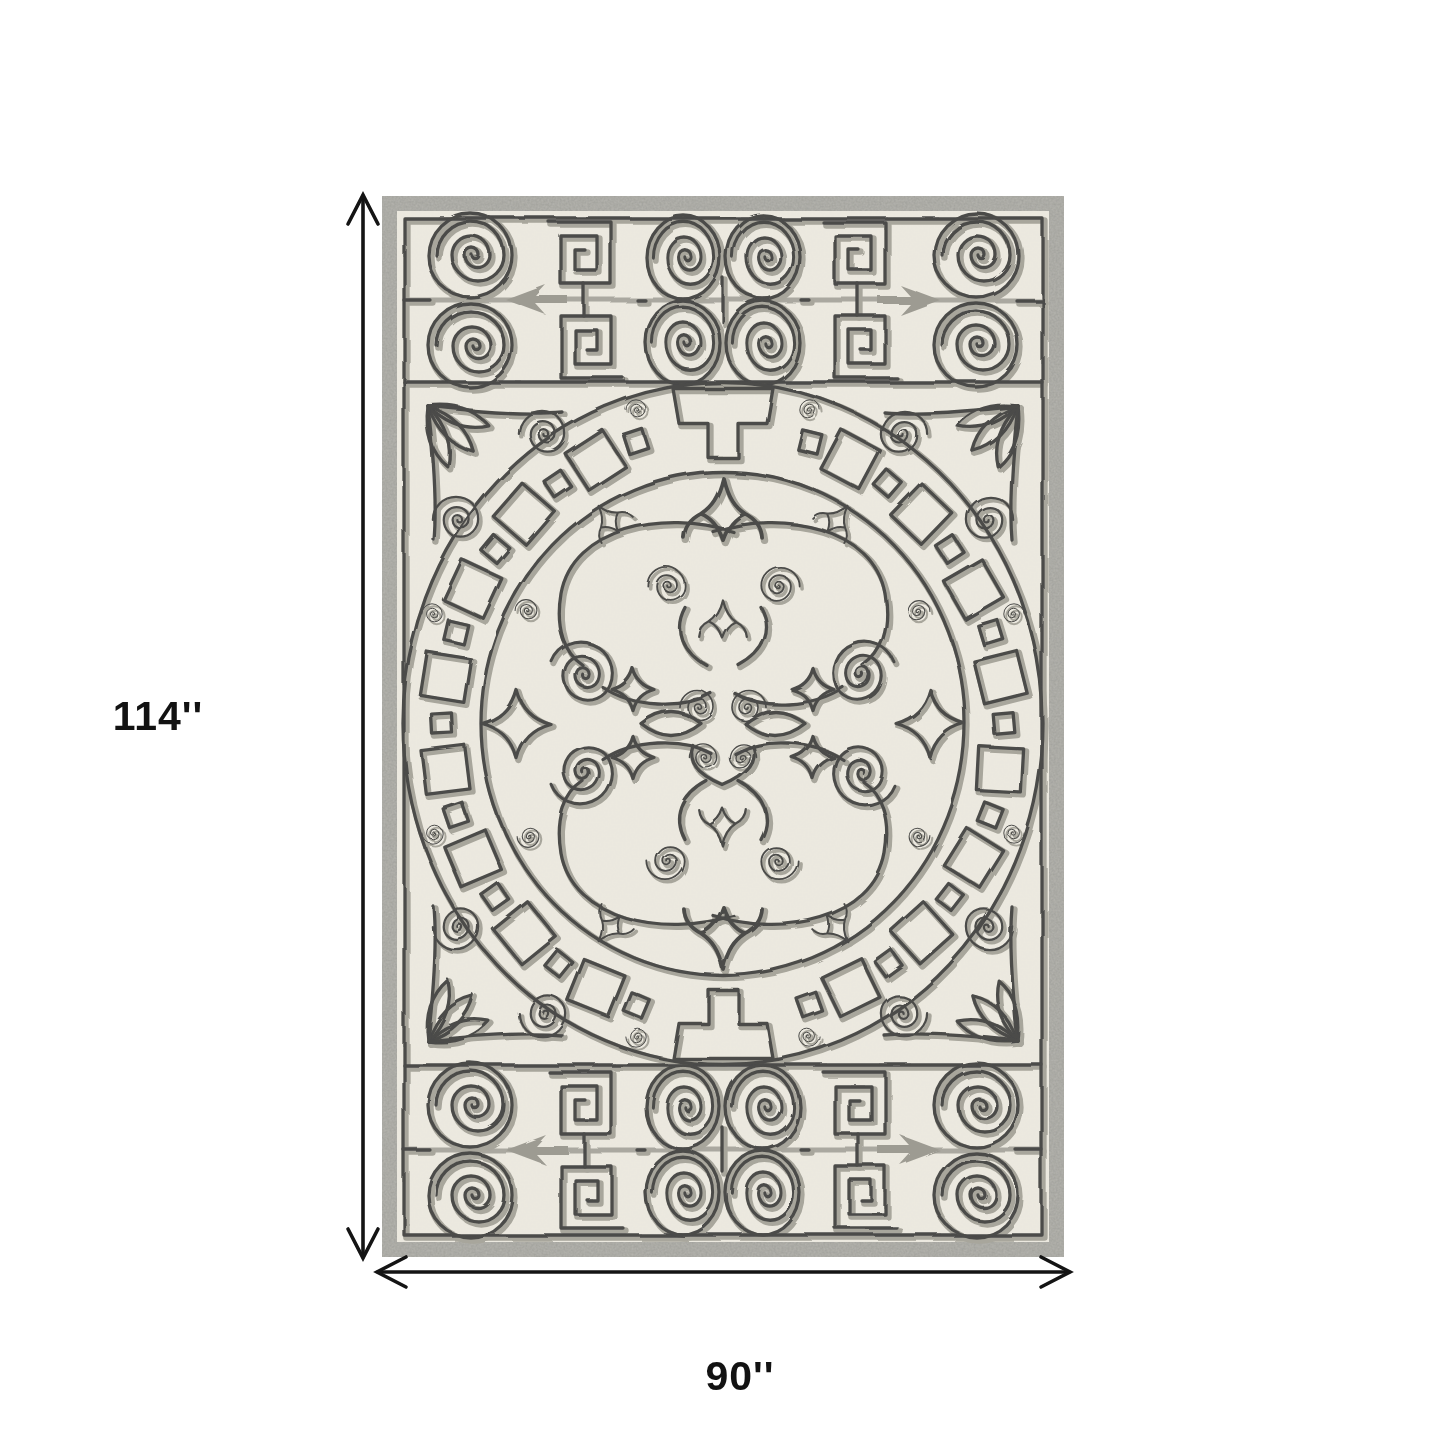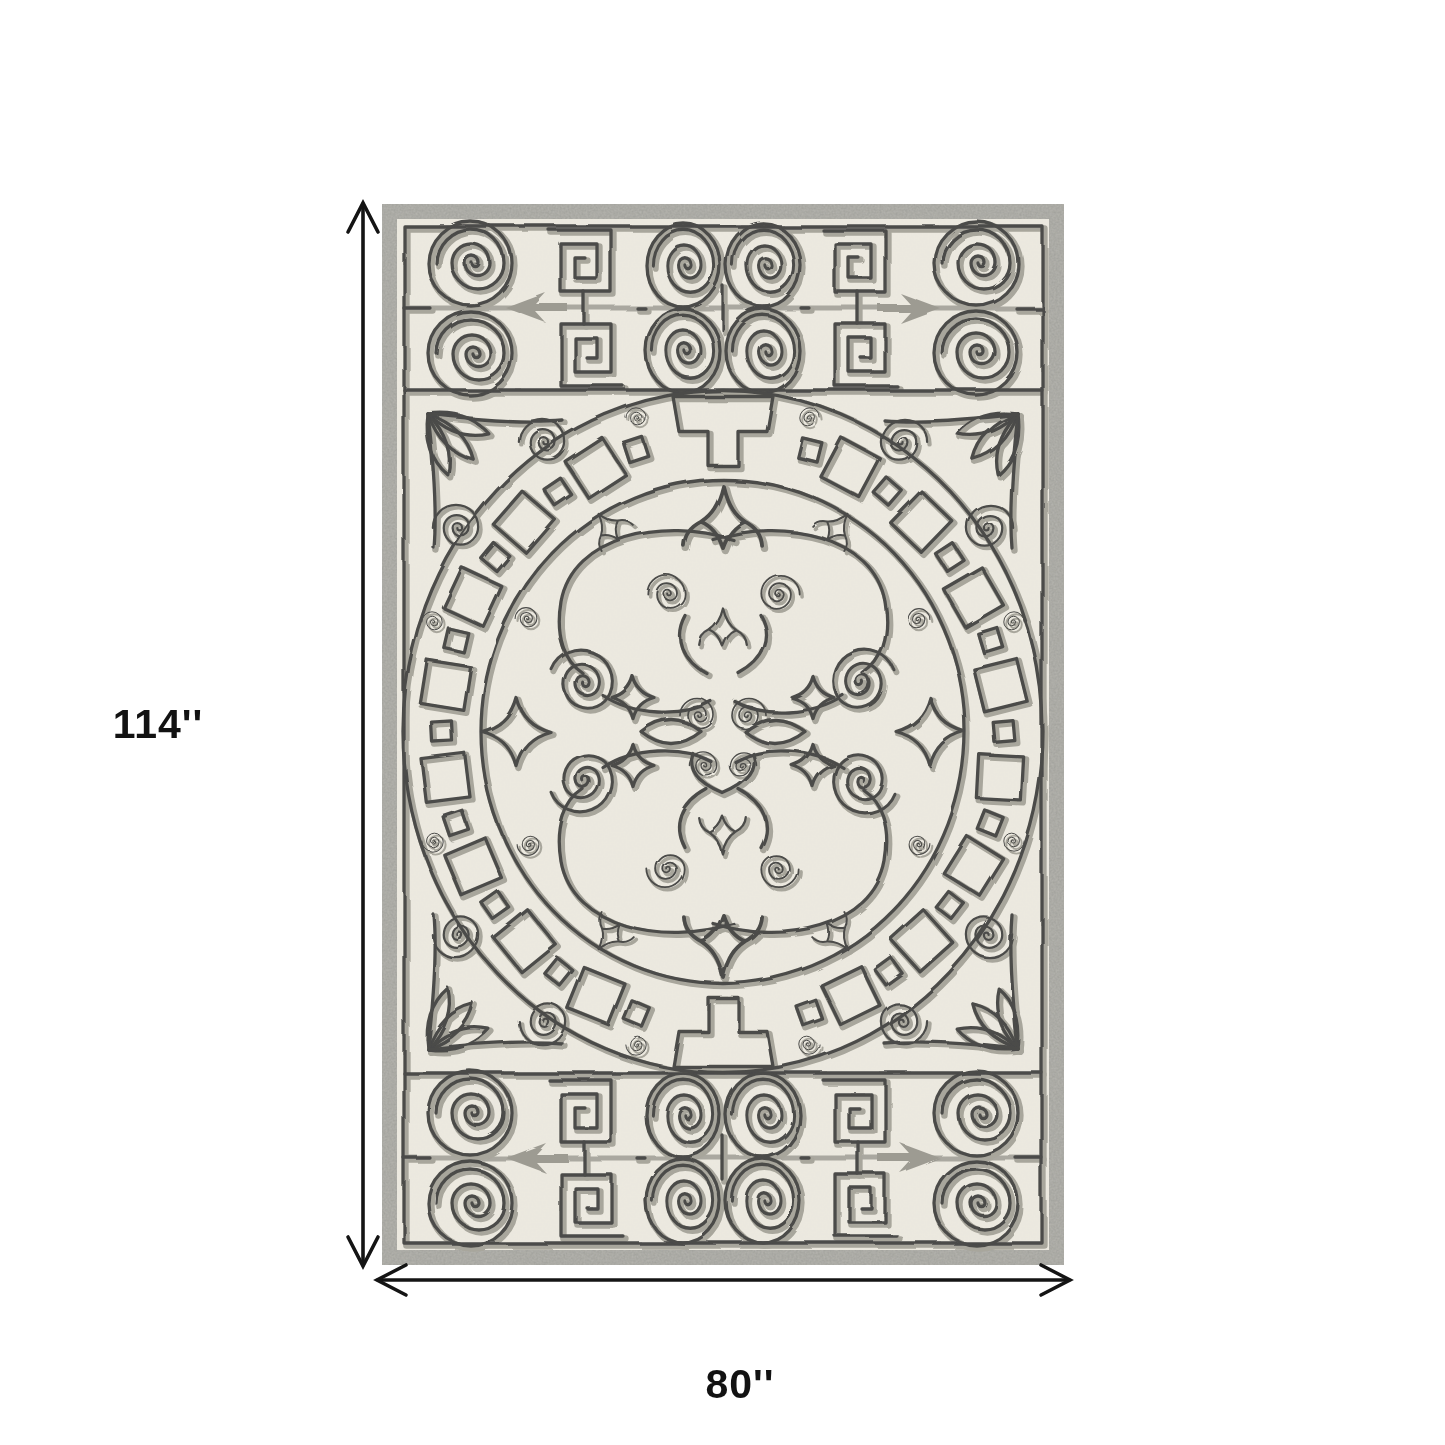--- a/index.html
+++ b/index.html
@@ -1,21 +1,21 @@
 <!DOCTYPE html>
 <html><head>
 <meta charset="utf-8">
 <style>
   html,body{margin:0;padding:0;}
   body{
     width:1445px;height:1445px;position:relative;overflow:hidden;
     background:#ffffff;
     font-family:"Liberation Sans", sans-serif;
   }
-  .stage{position:absolute;left:0;top:12px;width:1445px;height:1152px;}
+  .stage{position:absolute;left:0;top:4px;width:1445px;height:1152px;}
   svg{display:block;}
   .rug-svg{position:absolute;left:382px;top:192px;width:682px;height:1061px;}
   .dim-svg{position:absolute;left:0;top:0;width:1445px;height:1445px;pointer-events:none;}
   .dim-label{
     position:absolute;transform:translate(-50%,-50%);
     font-weight:bold;font-size:41px;color:#121212;letter-spacing:1px;
     white-space:nowrap;
   }
   .h-label{left:158px;top:712px;}
   .w-label{left:740px;top:1372px;}
@@ -215,14 +215,14 @@
       </g>
       <g>
         <path d="M378 1268H1069"></path>
         <path d="M406 1253L377 1268L406 1283"></path>
         <path d="M1041 1253L1070 1268L1041 1283"></path>
       </g>
     </g>
   </svg>
 
   <div class="dim-label h-label">114''</div>
-  <div class="dim-label w-label">80''</div>
+  <div class="dim-label w-label">90''</div>
 </div>
 
 </body></html>

